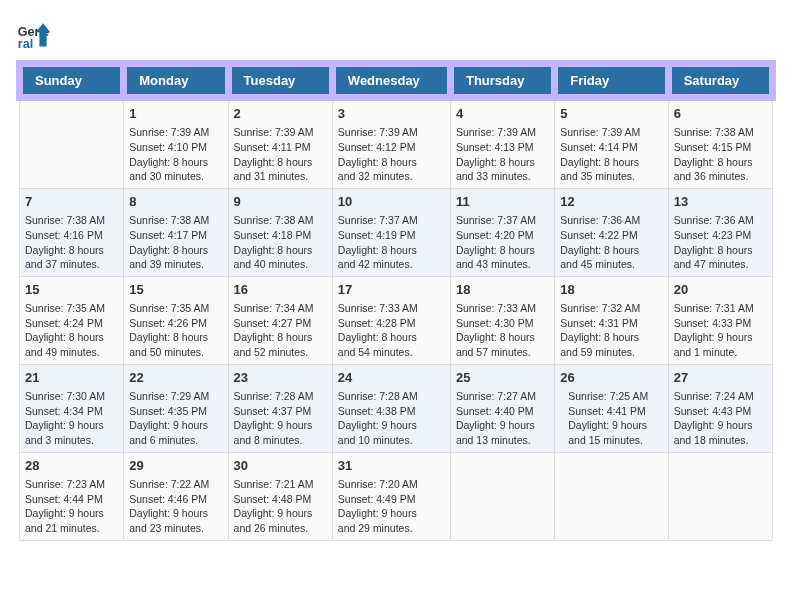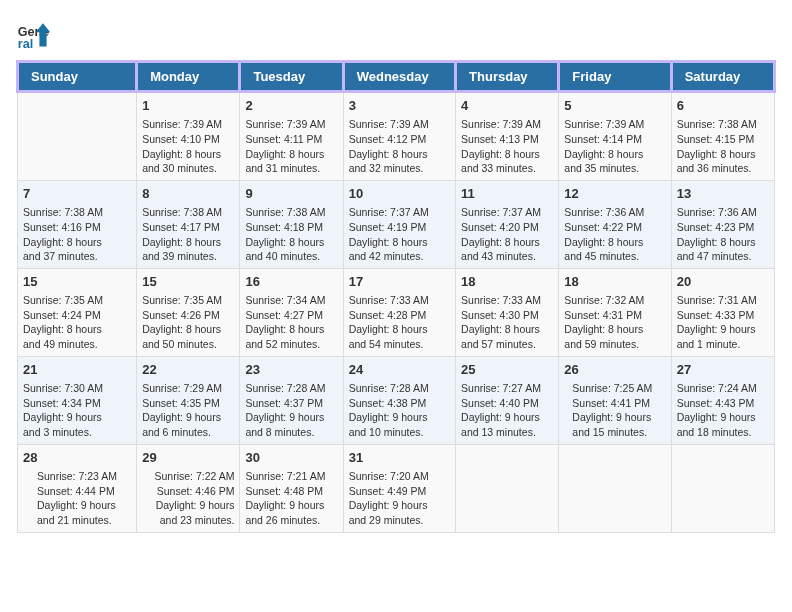--- a/index.html
+++ b/index.html
@@ -42,21 +42,21 @@
       border-collapse: collapse;
       font-size: 11px;
     }
     thead tr th {
       background-color: #2a6fa3;
       color: #fff;
       padding: 6px 12px;
       text-align: left;
       font-size: 13px;
       font-weight: bold;
-      border: 3px solid #c4b5fd;
+      border: 7px solid #c4b5fd;
     }
     tbody tr td {
       border: 1px solid #ddd;
       vertical-align: top;
       padding: 4px 5px;
       min-height: 72px;
       color: #333;
       line-height: 1.4;
     }
     tbody tr:nth-child(odd) td {
@@ -298,28 +298,28 @@
           <span class="day-num">27</span>
           <div class="day-info" style="white-space: pre-line;">Sunrise: 7:24 AM
 Sunset: 4:43 PM
 Daylight: 9 hours
 and 18 minutes.</div>
         </td>
       </tr>
       <tr>
         <td>
           <span class="day-num">28</span>
-          <div class="day-info" style="white-space: pre-line; margin-left: 14px;">Sunrise: 7:23 AM
+          <div class="day-info" style="white-space: pre-line;">Sunrise: 7:23 AM
 Sunset: 4:44 PM
 Daylight: 9 hours
 and 21 minutes.</div>
         </td>
         <td>
           <span class="day-num">29</span>
-          <div class="day-info" style="white-space: pre-line; text-align: right;">Sunrise: 7:22 AM
+          <div class="day-info" style="white-space: pre-line;">Sunrise: 7:22 AM
 Sunset: 4:46 PM
 Daylight: 9 hours
 and 23 minutes.</div>
         </td>
         <td>
           <span class="day-num">30</span>
           <div class="day-info" style="white-space: pre-line;">Sunrise: 7:21 AM
 Sunset: 4:48 PM
 Daylight: 9 hours
 and 26 minutes.</div>

